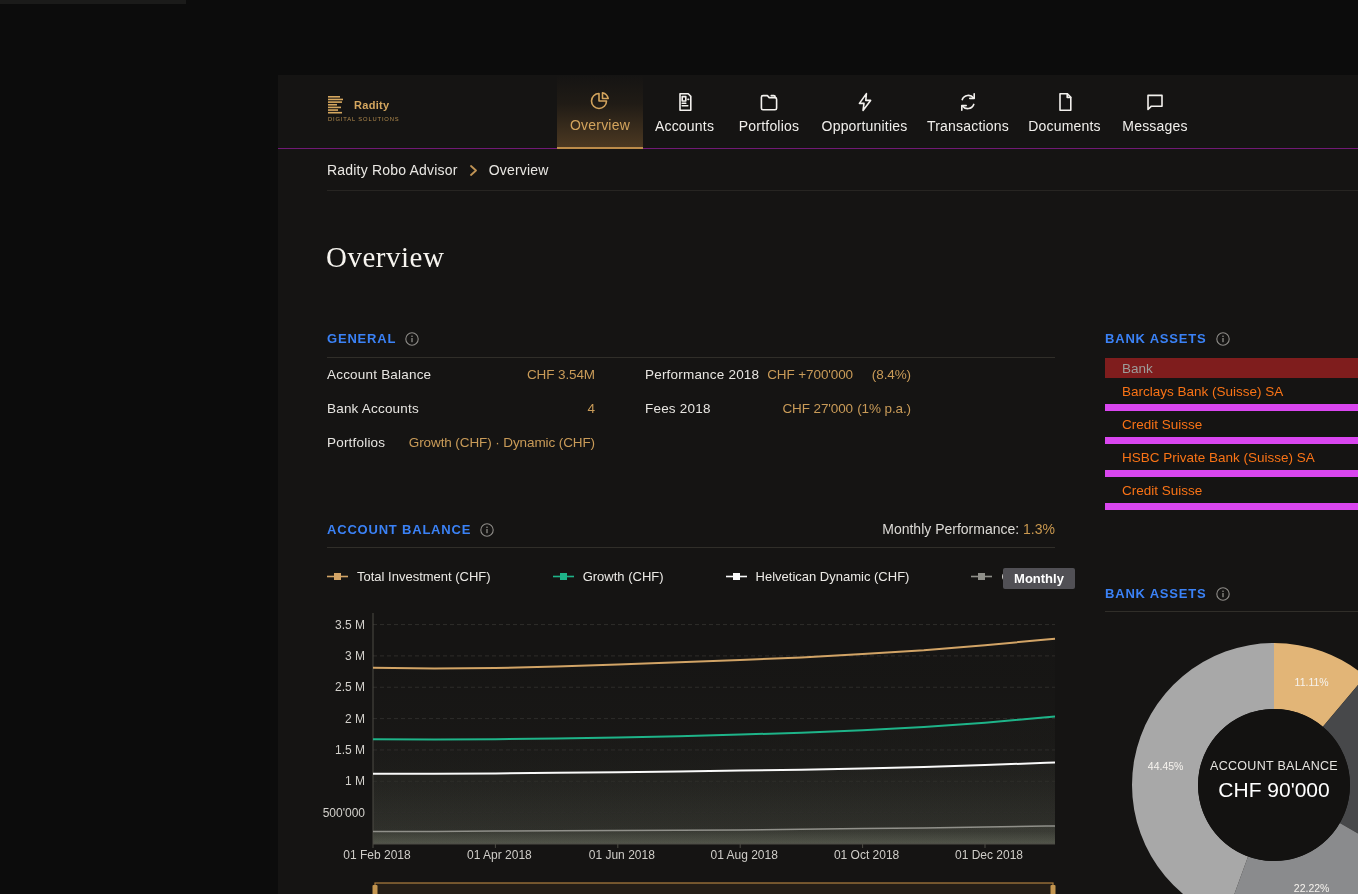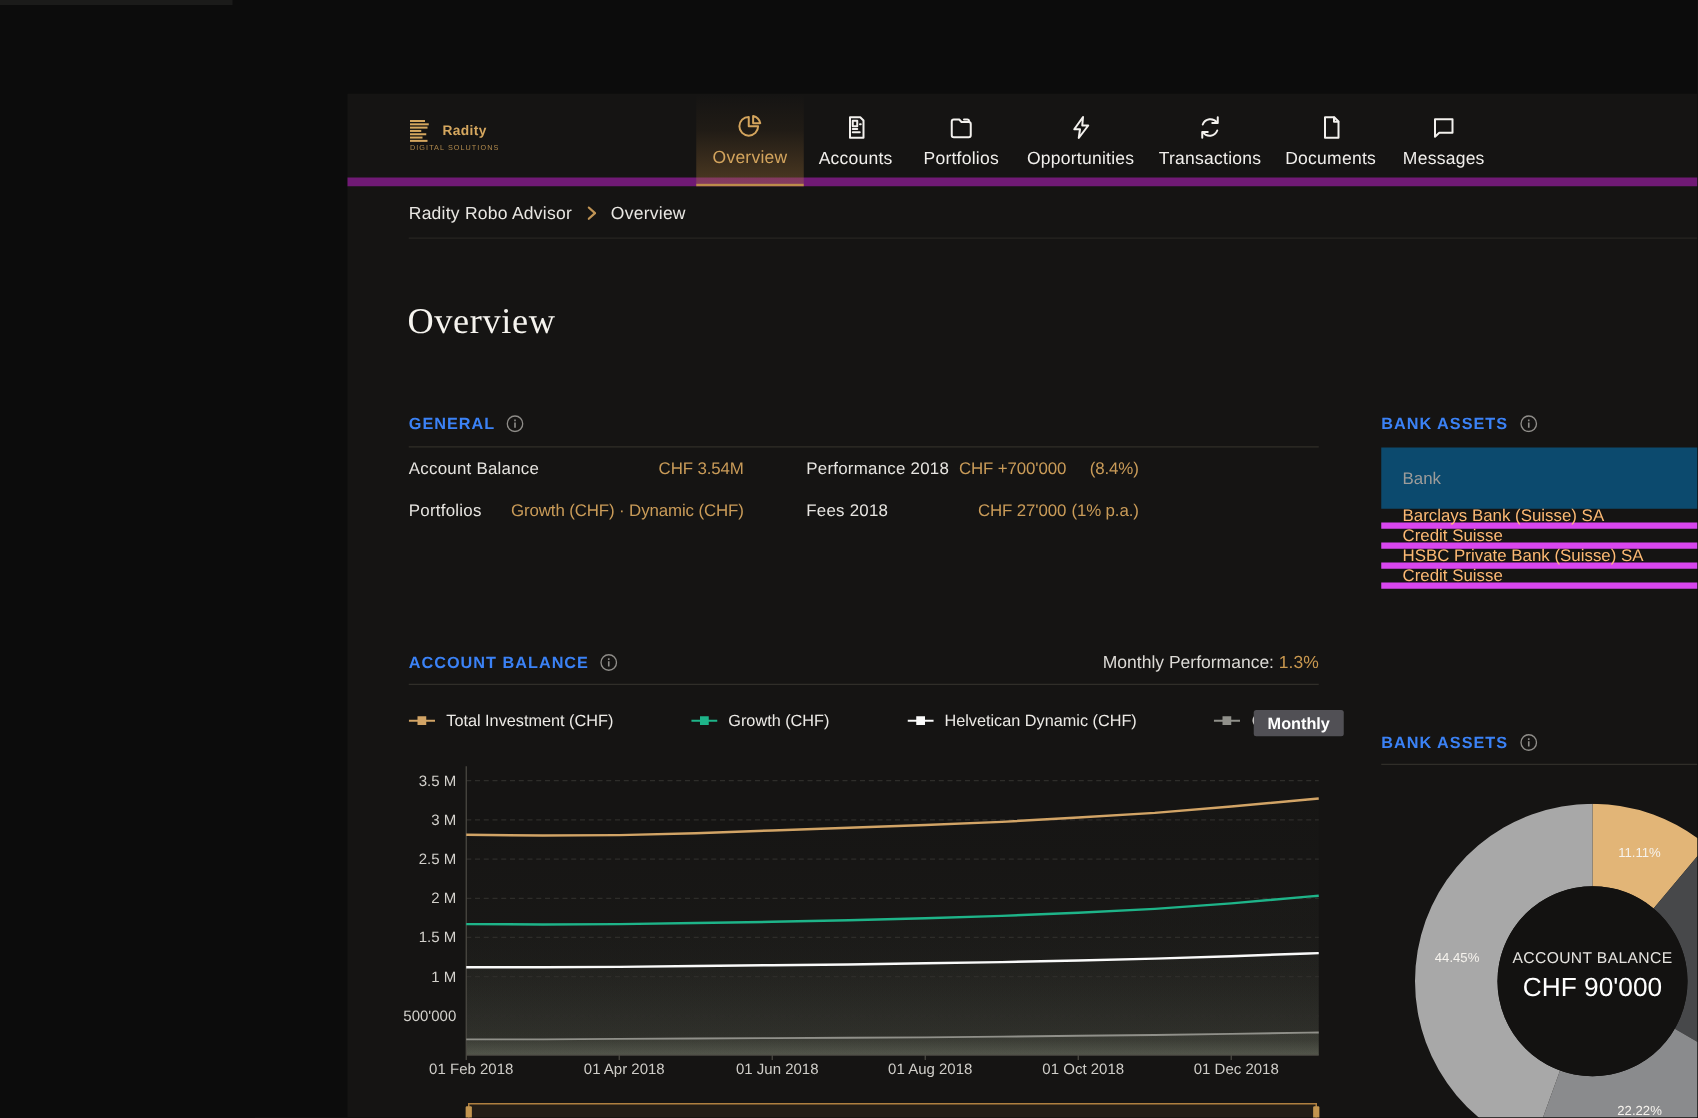--- a/index.html
+++ b/index.html
@@ -3,21 +3,21 @@
 <meta charset="utf-8">
 <style>
   * { margin:0; padding:0; box-sizing:border-box; }
   html,body { width:1358px; height:894px; overflow:hidden; }
   body { background:#0c0c0c; font-family:"Liberation Sans", sans-serif; }
   .stage { position:relative; width:1358px; height:894px; }
   .corner-strip { position:absolute; left:0; top:0; width:186px; height:4px; background:#1b1b1a; }
   .app { position:absolute; left:278px; top:75px; width:1080px; height:819px; background:#151413; }
 
   
-  .topbar { position:absolute; left:0; top:0; width:100%; height:74px; border-bottom:7px solid #701a75; }
+  .topbar { position:absolute; left:0; top:0; width:100%; height:74px; border-bottom:1px solid #701a75; }
   .logo { position:absolute; left:50px; top:21px; cursor:pointer; }
   .logo-row { display:flex; align-items:center; }
     .logo-title { color:#d5a75f; font-size:11px; font-weight:bold; letter-spacing:.3px; }
   .logo-subtitle { color:#b18a4d; font-size:5.8px; letter-spacing:.85px; margin-top:2px; white-space:nowrap; }
 
   .nav { position:absolute; left:279px; top:0; height:74px; display:flex; }
   .tab { height:74px; display:flex; flex-direction:column; align-items:center; justify-content:center; cursor:pointer; position:relative; }
   .tab svg { display:block; margin-bottom:5px; }
   .tab .tab-label { font-size:14px; color:#f1efec; letter-spacing:.2px; }
   .tab.active { background:linear-gradient(180deg, rgba(120,85,40,0) 0%, rgba(130,92,44,0.10) 40%, rgba(165,116,57,0.38) 100%); border-bottom:2px solid #bd8c4a; }
@@ -54,23 +54,23 @@
   .legend-label { font-size:13px; color:#eceae6; }
   .monthly-btn { position:absolute; top:493px; left:725px; width:72px; height:21px;
       background:#515055; color:#fff; font-family:"Liberation Sans", sans-serif; font-size:13px; font-weight:bold;
       border:none; border-radius:2px; cursor:pointer; display:flex; align-items:center; justify-content:center; }
 
   #line-chart { position:absolute; left:49px; top:520px; overflow:visible; }
   #line-chart text { font-family:"Liberation Sans", sans-serif; }
 
   
   .bank-list { position:absolute; left:827px; top:283px; width:253px; }
-  .bank-row { height:16px; display:flex; align-items:center; padding-left:17px; font-size:13.5px;
-      color:#fdba74; border-bottom:5px solid #d946ef; cursor:pointer; }
-  .bank-row.head { height:49px; background:#0c4a6e; color:#9d9c9a; border-bottom:none; cursor:default; }
+  .bank-row { height:33px; display:flex; align-items:center; padding-left:17px; font-size:13.5px;
+      color:#f97316; border-bottom:7px solid #d946ef; cursor:pointer; }
+  .bank-row.head { height:20px; background:#7f1d1d; color:#9d9c9a; border-bottom:none; cursor:default; }
   #donut { position:absolute; left:854px; top:568px; }
   #donut text { font-family:"Liberation Sans", sans-serif; }
 </style>
 </head>
 <body>
 
 <div class="stage">
   <div class="corner-strip"></div>
 
   <div class="app">
@@ -180,20 +180,24 @@
         <circle cx="7" cy="7" r="6.2" fill="none" stroke="#8e8c88" stroke-width="1.1"></circle>
         <rect x="6.35" y="6" width="1.3" height="4.2" fill="#8e8c88"></rect>
         <rect x="6.35" y="3.6" width="1.3" height="1.4" fill="#8e8c88"></rect>
       </svg>
     </div>
     <div class="divider" style="left:49px; top:282px; width:728px;"></div>
     <div class="kv-table" id="general-left" style="left:49px; width:268px;">
         <div class="kv-row">
           <span class="kv-label">Account Balance</span>
       <span class="kv-value">CHF 3.54M</span>
+        </div>
+        <div class="kv-row">
+          <span class="kv-label">Bank Accounts</span>
+      <span class="kv-value">4</span>
         </div>
         <div class="kv-row">
           <span class="kv-label">Portfolios</span>
       <span class="kv-value">Growth (CHF) · Dynamic (CHF)</span>
         </div>
       </div>
     <div class="kv-table" id="general-right" style="left:367px; width:266px;">
         <div class="kv-row">
           <span class="kv-label">Performance 2018</span>
       <span class="kv-value">CHF +700'000</span>

